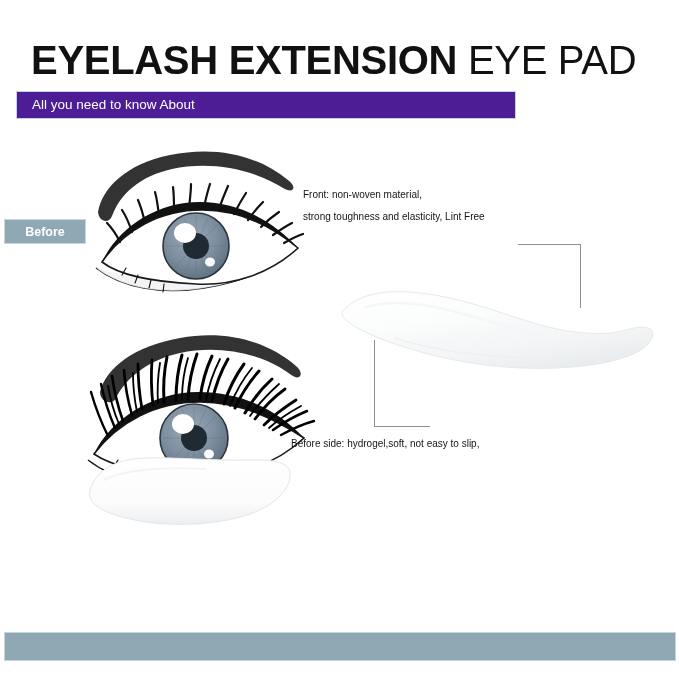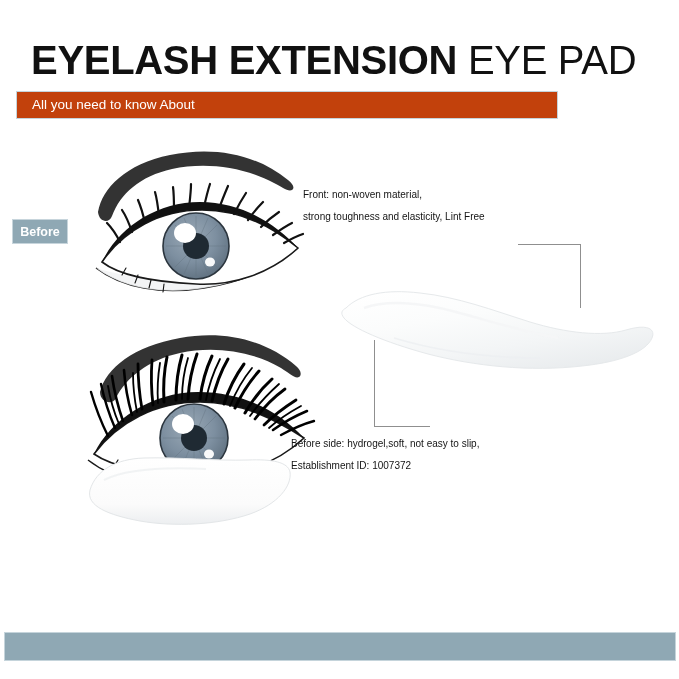--- a/index.html
+++ b/index.html
@@ -41,23 +41,23 @@
     font-weight: 700;
   }
   .page-title .t-light {
     font-weight: 400;
   }
 
   .subtitle-bar {
     position: absolute;
     left: 16px;
     top: 91px;
-    width: 542px;
+    width: 500px;
     height: 28px;
-    background: #c2410c;
+    background: #4c1d95;
     border: 1px solid #c5d4db;
     box-sizing: border-box;
     display: flex;
     align-items: center;
   }
   .subtitle-bar .subtitle-text {
     color: #ffffff;
     font-size: 13.5px;
     line-height: 16px;
     padding-left: 15px;
@@ -72,22 +72,22 @@
     width: 672px;
     height: 29px;
     background: #8fa8b4;
     border: 1px solid #c5d4db;
     box-sizing: border-box;
   }
 
   
   .stage-badge {
     position: absolute;
-    left: 12px;
-    width: 56px;
+    left: 4px;
+    width: 82px;
     height: 25px;
     background: #8fa8b4;
     border: 1px solid #c7d5dc;
     box-sizing: border-box;
     display: flex;
     align-items: center;
     justify-content: center;
     color: #ffffff;
     font-size: 12.5px;
     font-weight: 700;
@@ -365,18 +365,17 @@
   <div class="leader leader-bot-v"></div>
   <div class="leader leader-bot-h"></div>
 
   <div class="callout callout-top">
     <span class="cl-line">Front: non-woven material,</span>
     <span class="cl-line">strong toughness and elasticity, Lint Free</span>
   </div>
 
   <div class="callout callout-bottom">
     <span class="cl-line">Before side: hydrogel,soft, not easy to slip,</span>
-    <span class="cl-line">Establishment ID: 1007372</span>
   </div>
 
   <div class="footer-bar"></div>
 
 </div>
 
 </body></html>

